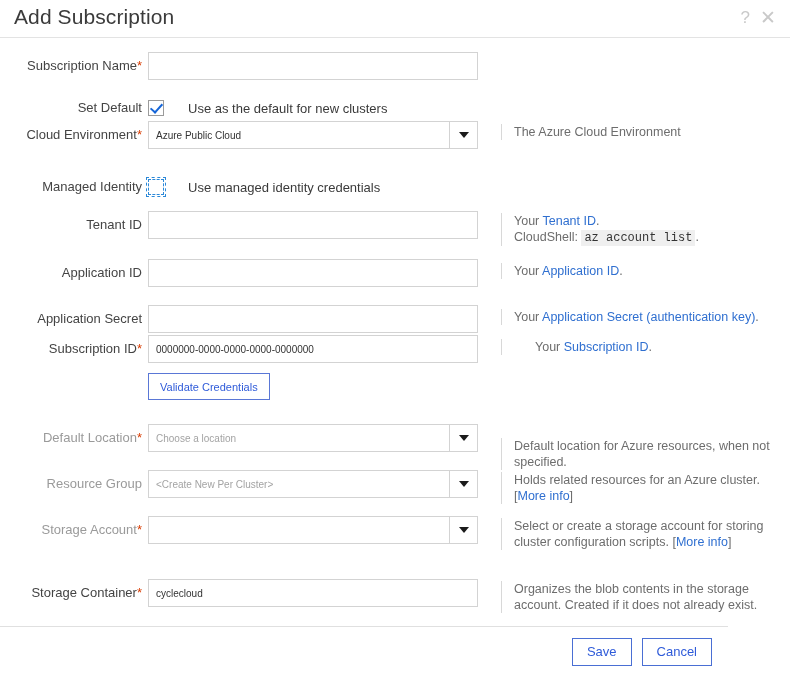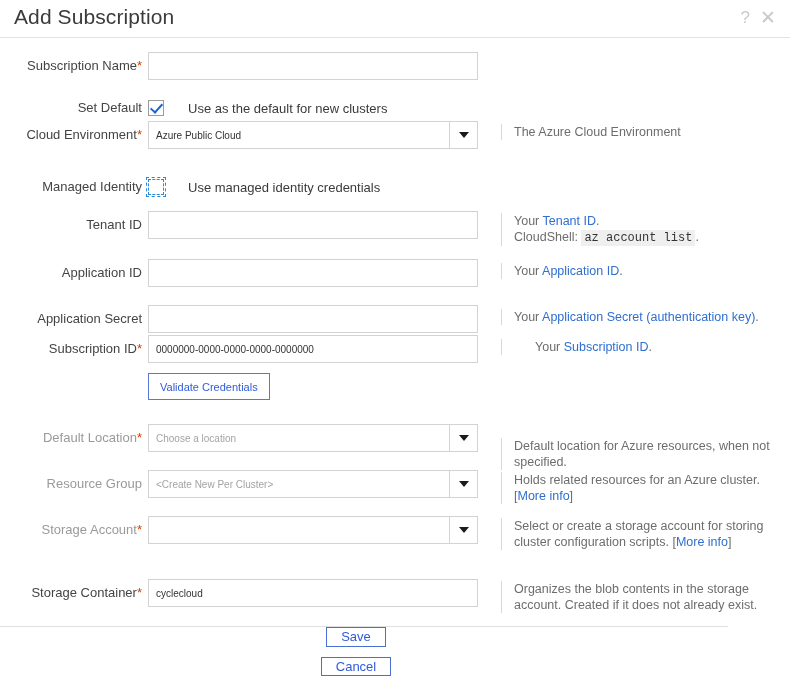--- a/index.html
+++ b/index.html
@@ -212,21 +212,20 @@
     left: 0; bottom: 0;
     width: 728px;
     height: 50px;
     border-top: 1px solid #e0e0e0;
     display: flex;
     align-items: center;
     justify-content: flex-end;
     padding-right: 16px;
     gap: 10px;
     background: #ffffff;
-    flex-direction: column;
   }
   .btn-footer {
     min-width: 44px;
     height: 28px;
     padding: 0 14px;
     border: 1px solid #4a6fd4;
     background: #ffffff;
     color: #2f5bd9;
     font-family: "Liberation Sans", sans-serif;
     font-size: 13px;

